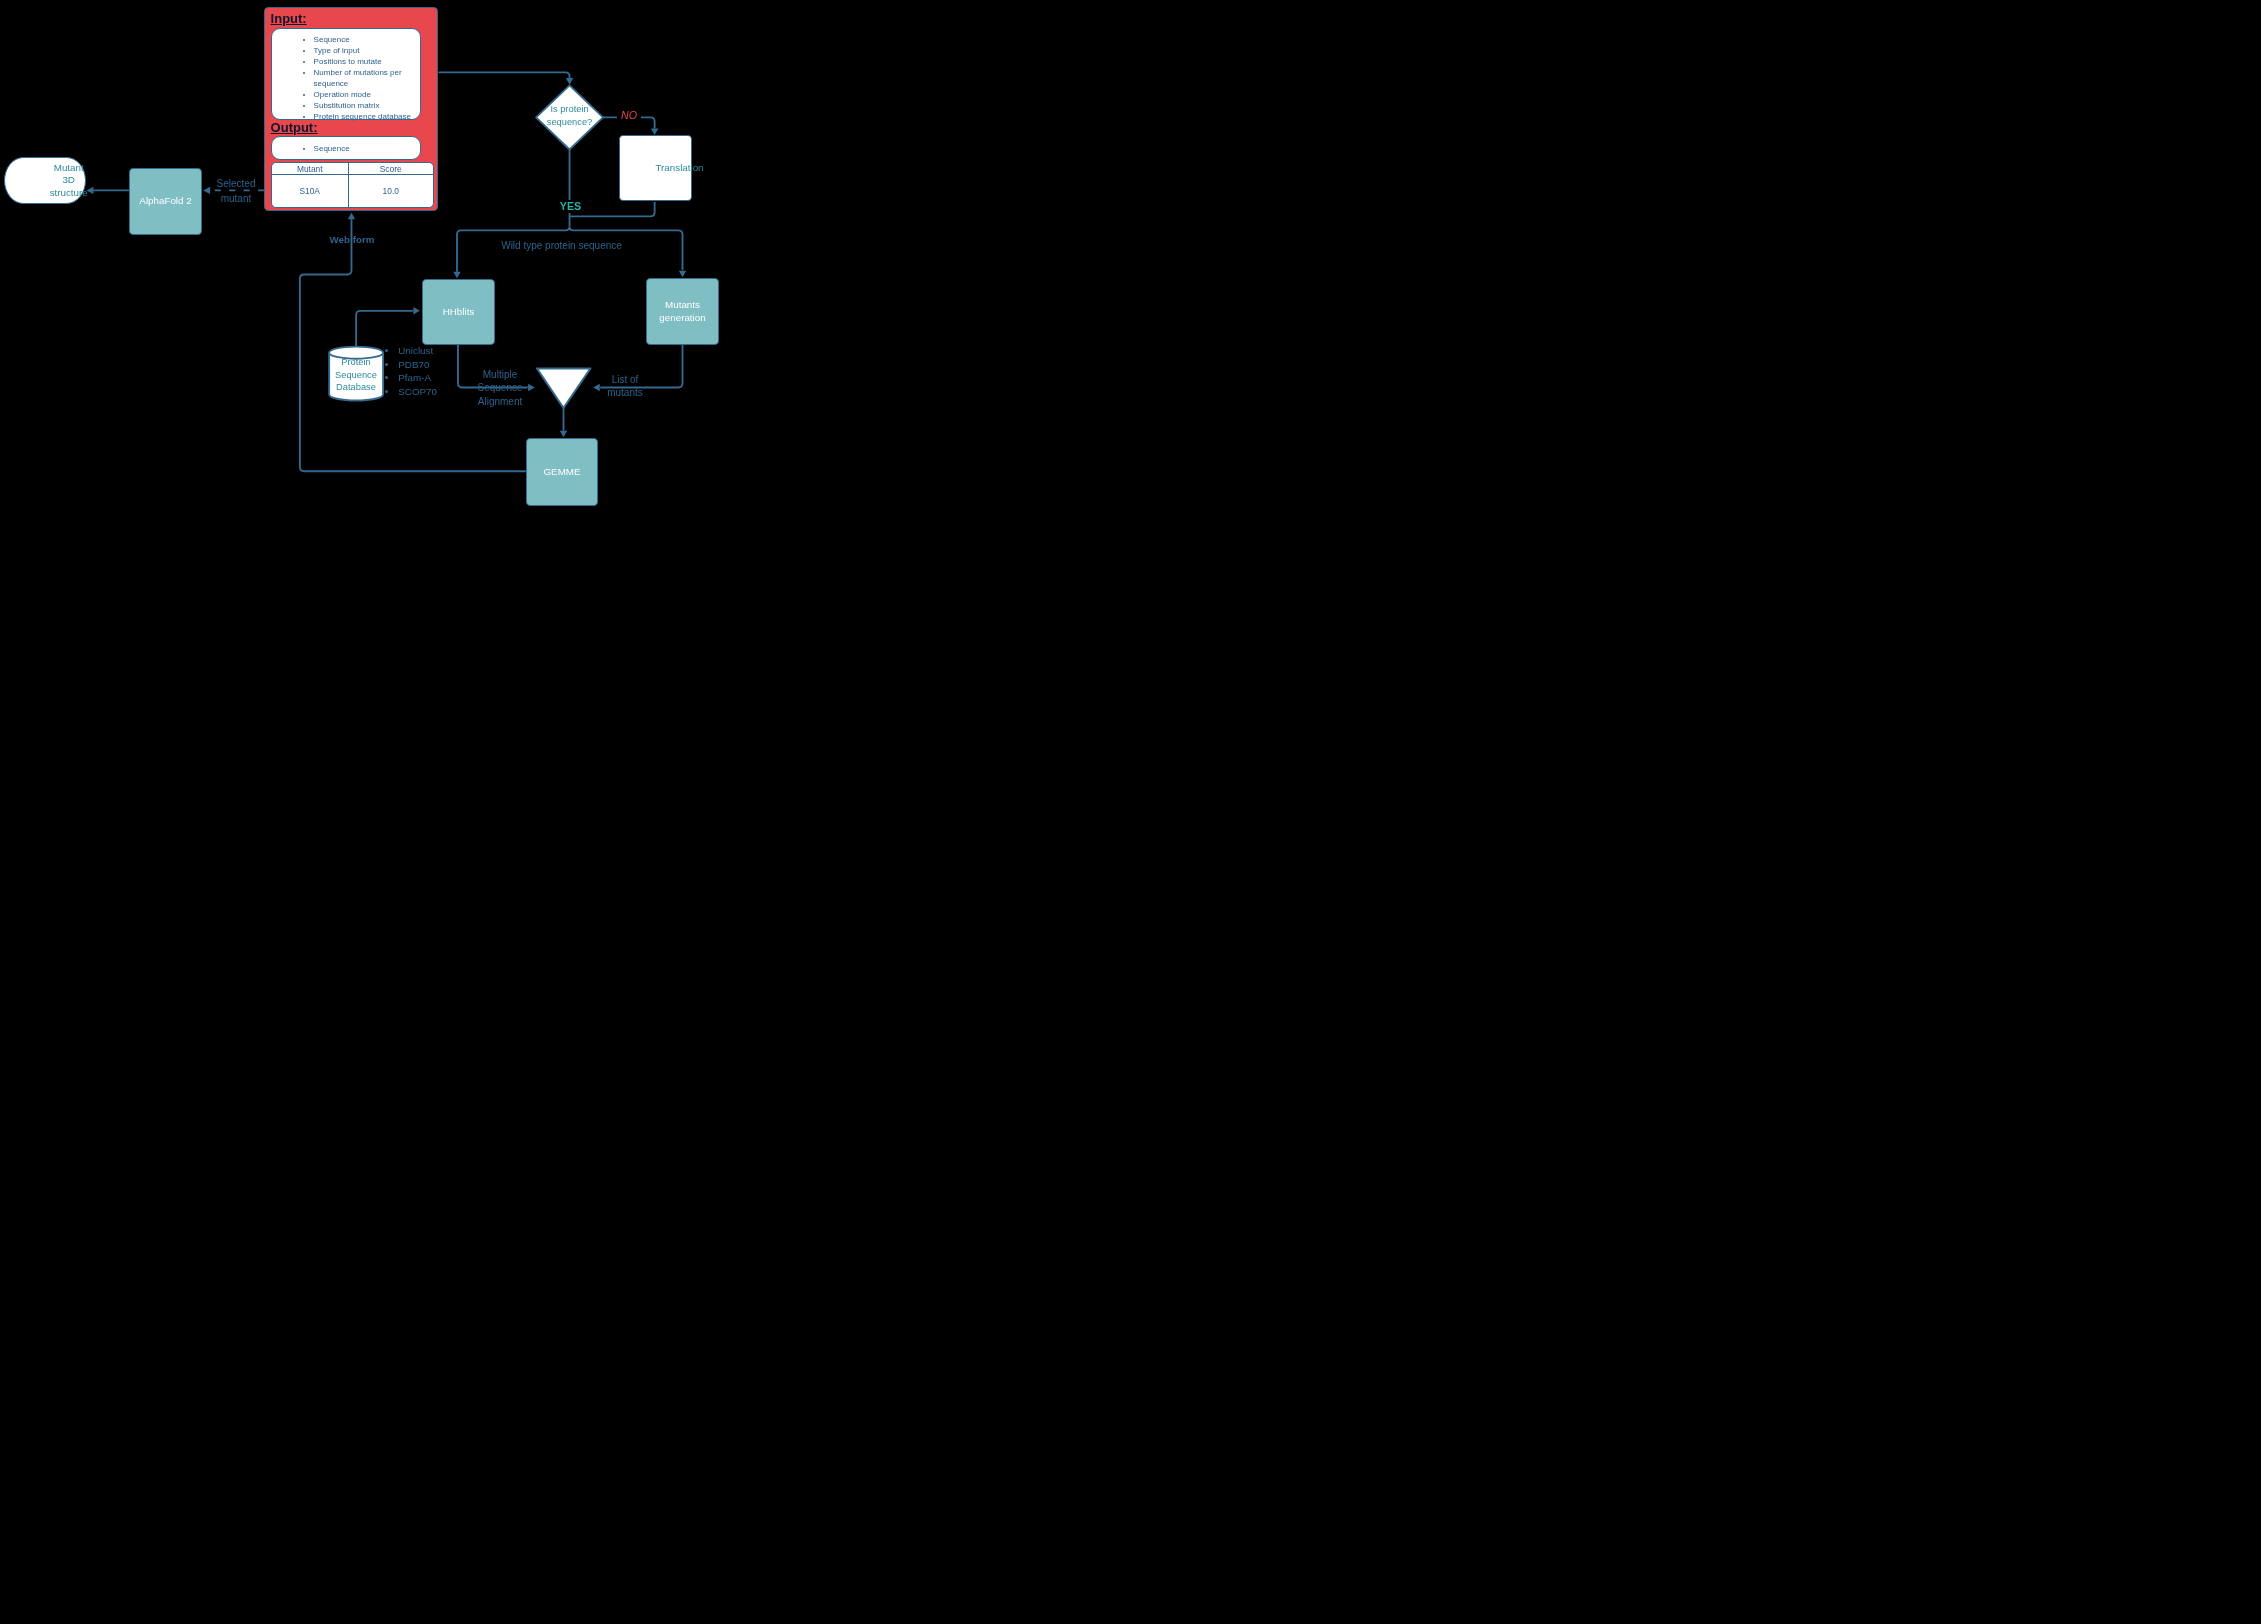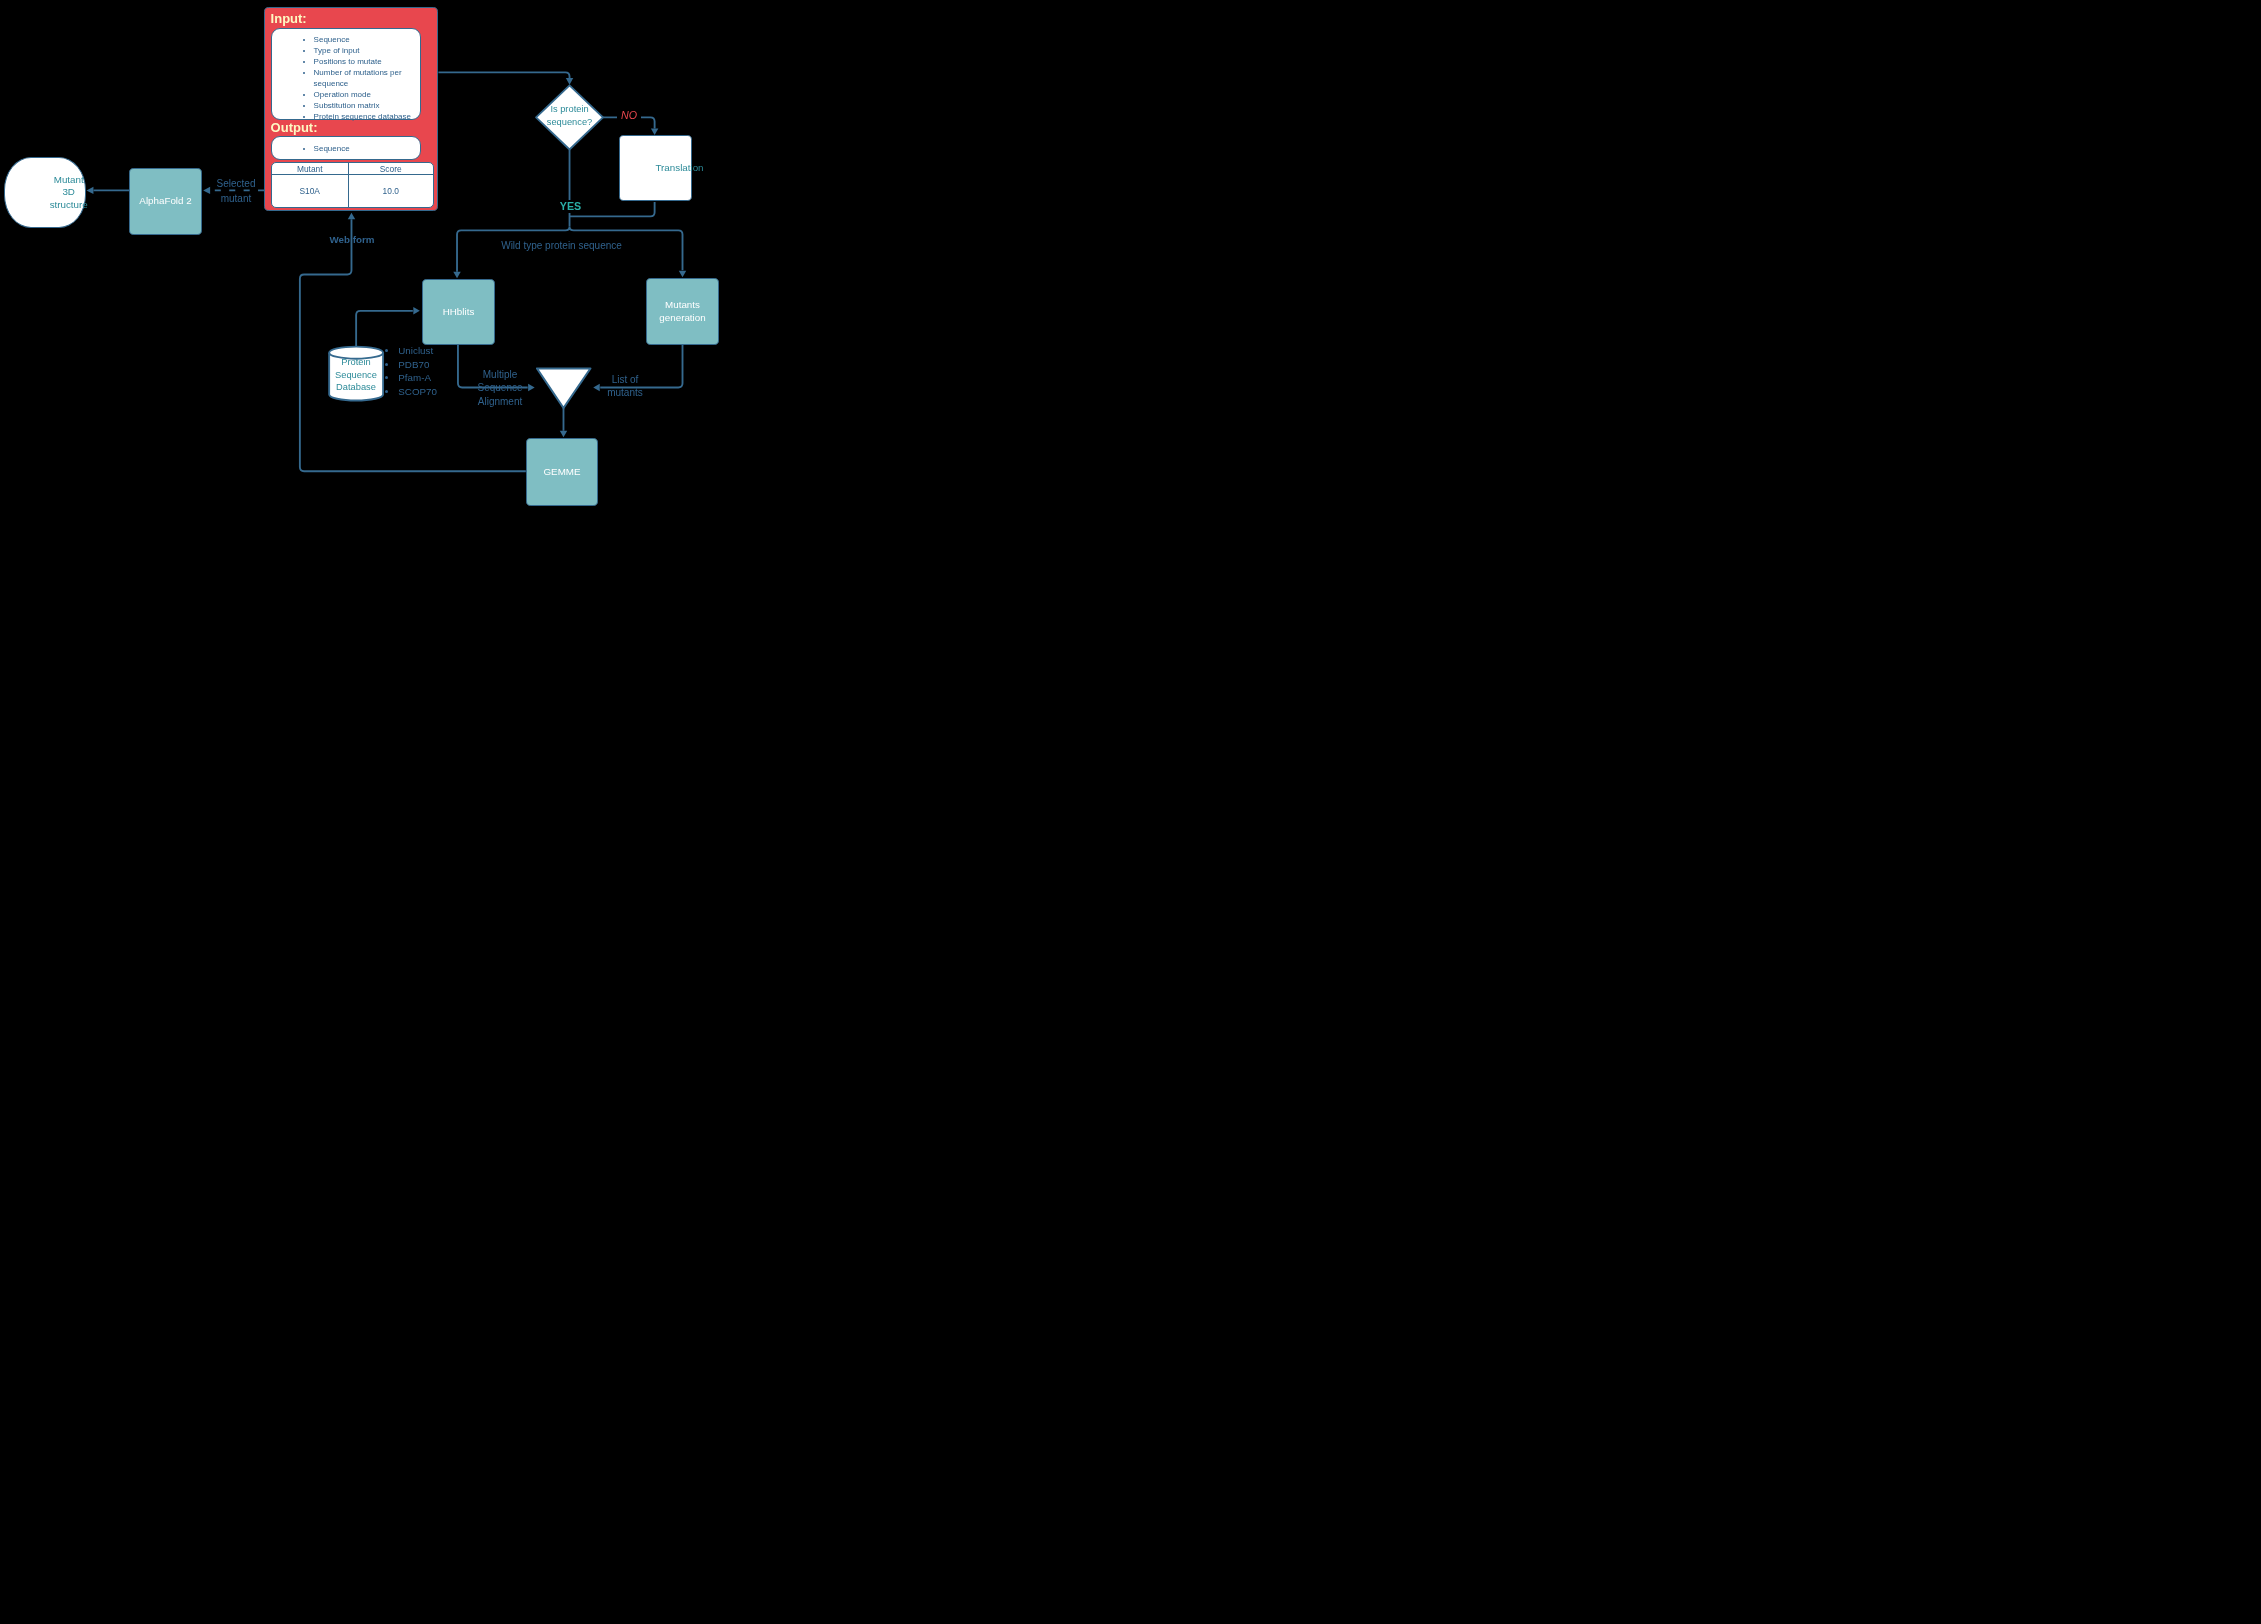--- a/index.html
+++ b/index.html
@@ -19,21 +19,21 @@
     position:absolute;z-index:3;color:#2f618c;font-size:10px;line-height:13px;
     text-align:center;
   }
   .label.bold{font-weight:bold;}
   
   #webform-panel{
     position:absolute;left:264px;top:7.4px;width:174px;height:204px;
     background:#e8474e;border:1.9px solid #35698e;border-radius:4.6px;z-index:2;
   }
   .panel-heading{
-    position:absolute;left:5.6px;color:#fef9c3;font-size:13px;font-weight:bold;
+    position:absolute;left:5.6px;color:#0f172a;font-size:13px;font-weight:bold;text-decoration:underline;
   }
   .panel-box{
     position:absolute;left:5.6px;width:150px;background:#fff;
     border:1.4px solid #35698e;border-radius:9px;padding-left:31px;
   }
   .panel-box ul{margin:0;padding-left:11px;color:#2f618c;}
   .panel-box li{font-size:8px;line-height:11px;}
   #results-table{
     position:absolute;left:5.6px;top:154px;width:163px;height:46px;
     background:#fff;border:1.4px solid #35698e;border-radius:5px;overflow:hidden;
@@ -130,21 +130,21 @@
       </ul>
     </div>
     <div id="results-table">
       <div class="cell th c1">Mutant</div>
       <div class="cell th">Score</div>
       <div class="cell c1">S10A</div>
       <div class="cell">10.0</div>
     </div>
   </div>
 
-  <div id="mutant3d" class="node io" style="left:3.7px;top:157px;width:82px;height:71px;">
+  <div id="mutant3d" class="node io" style="left:3.7px;top:157px;width:82px;height:47px;">
     <span style="width:60px;">Mutant 3D structure</span>
   </div>
 
   <div class="node proc" style="left:129px;top:168px;width:73px;height:67px;">
     <span>AlphaFold 2</span>
   </div>
 
   <div class="node io" style="left:619px;top:135px;width:73px;height:66px;">
     <span>Translation</span>
   </div>

